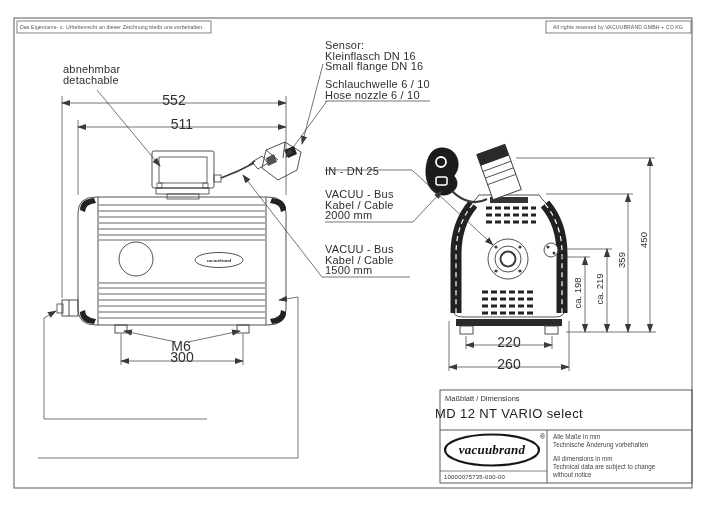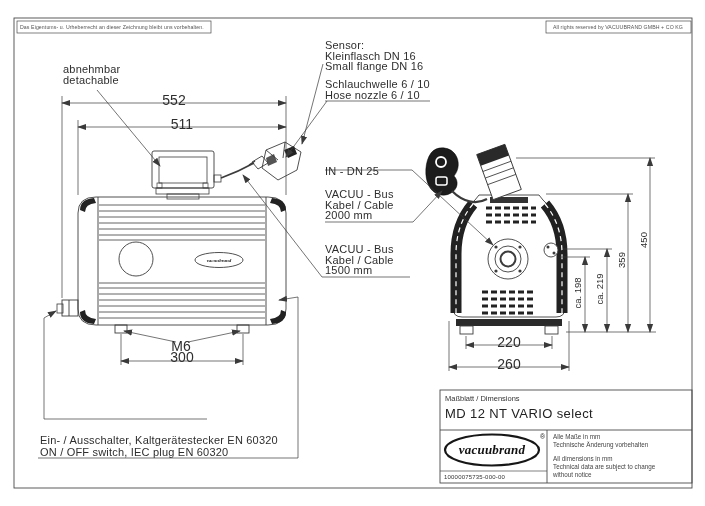--- a/index.html
+++ b/index.html
@@ -253,37 +253,33 @@
   <div class="lbl" style="left:325px;top:244px;">
     <div>VACUU - Bus</div>
     <div>Kabel / Cable</div>
     <div>1500 mm</div>
   </div>
 
   <div class="dim" style="left:181px;top:338px;">M6</div>
   <div class="dim" style="left:182px;top:349px;">300</div>
 
 
-  <div class="lbl" style="left:40px;top:434px;line-height:12px;">
-    <div>Ein- / Ausschalter, Kaltgerätestecker EN 60320</div>
-    <div>ON / OFF switch, IEC plug EN 60320</div>
-  </div>
 
   <div class="dim" style="left:509px;top:334px;">220</div>
   <div class="dim" style="left:509px;top:356px;">260</div>
 
   <div class="dimv" style="left:577px;top:293px;">ca. 198</div>
   <div class="dimv" style="left:599px;top:289px;">ca. 219</div>
   <div class="dimv" style="left:621px;top:260px;">359</div>
   <div class="dimv" style="left:643px;top:240px;">450</div>
 
   <div class="bodylogo" style="left:219px;top:260px;">vacuubrand</div>
 
   <div class="tb-type" style="left:445px;top:394px;">Maßblatt / Dimensions</div>
-  <div class="tb-product" style="left:445px;top:406px;">MD 12 NT VARIO select</div>
+  <div class="tb-product" style="left:435px;top:406px;">MD 12 NT VARIO select</div>
   <div class="brand" style="left:492px;top:450px;">vacuubrand</div>
   <div class="reg" style="left:540px;top:433px;">®</div>
   <div class="tb-note" style="left:553px;top:433px;">
     <div>Alle Maße in mm</div>
     <div>Technische Änderung vorbehalten</div>
   </div>
   <div class="tb-note" style="left:553px;top:455px;">
     <div>All dimensions in mm</div>
     <div>Technical data are subject to change</div>
     <div>without notice</div>

